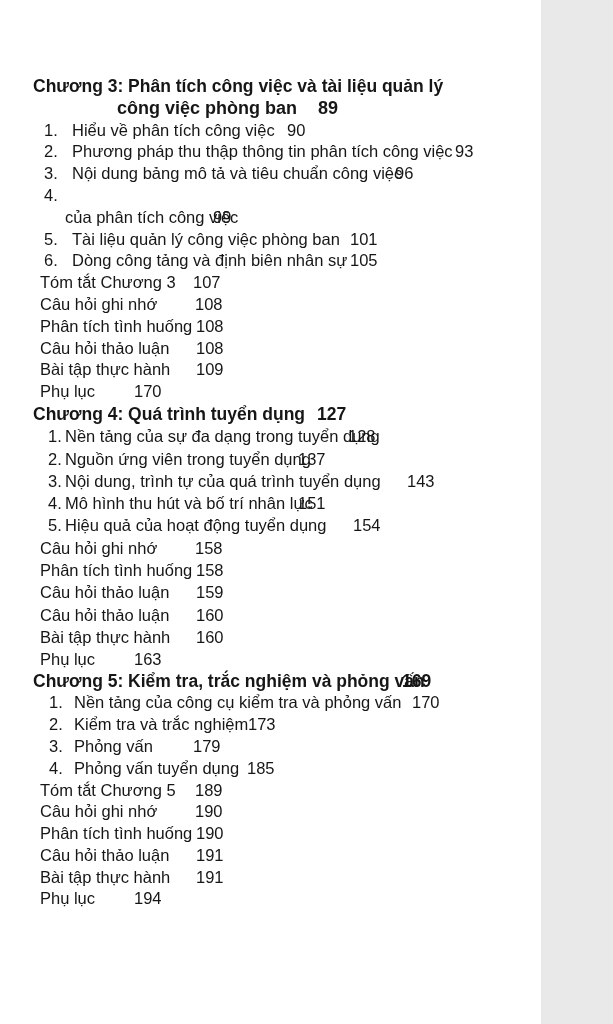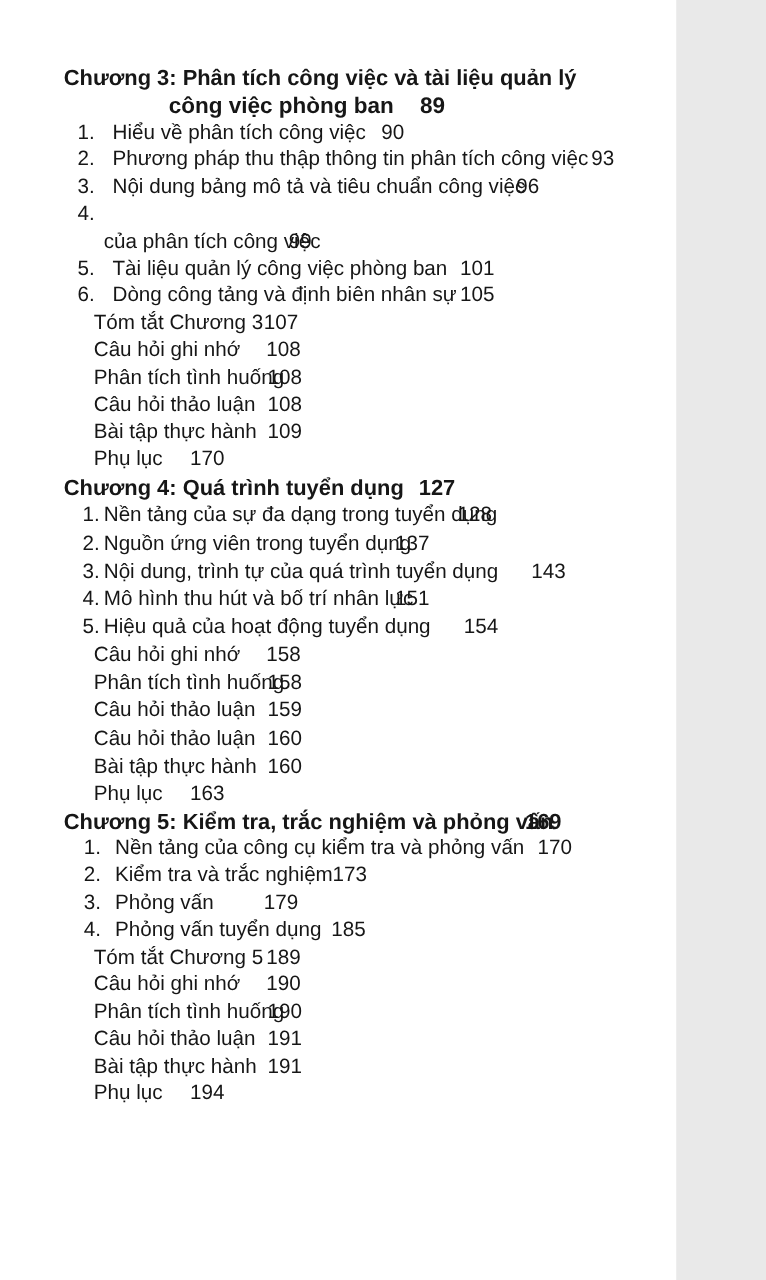--- a/index.html
+++ b/index.html
@@ -9,36 +9,36 @@
     background:#ffffff;
     overflow:hidden;
     font-family:"Liberation Sans", sans-serif;
     color:#161616;
   }
   .folio {
     position:absolute; top:25px; left:545px;
     font-family:"Liberation Serif", serif;
     font-weight:700; font-size:19px; color:#111;
   }
-  .toc { position:absolute; top:52px; left:0; right:0;margin-left:18px; }
+  .toc { position:absolute; top:76px; left:0; right:0; }
   .line {
     position:relative;
     height:21.8px;
     font-size:16.5px;
     line-height:21.8px;
     white-space:nowrap;
   }
   .sec4 .line { height:22.3px; line-height:22.3px; }
   .head  { font-weight:700; font-size:17.5px; padding-left:33px; }
   .head2 { font-weight:700; font-size:18px; padding-left:117px; }
   .item3 { padding-left:72px; }
   .item4 { padding-left:65px; }
   .item5 { padding-left:74px; }
   .cont  { padding-left:65px; }
-  .tail  { padding-left:57px; }
+  .tail  { padding-left:40px; }
   .num { position:absolute; top:0; }
   .n3 { left:44px; }
   .n4 { left:48px; }
   .n5 { left:49px; }
   .pg { position:absolute; top:0; }
   .head .pg, .head2 .pg { font-weight:700; }
 </style>
 </head>
 <body>
 

